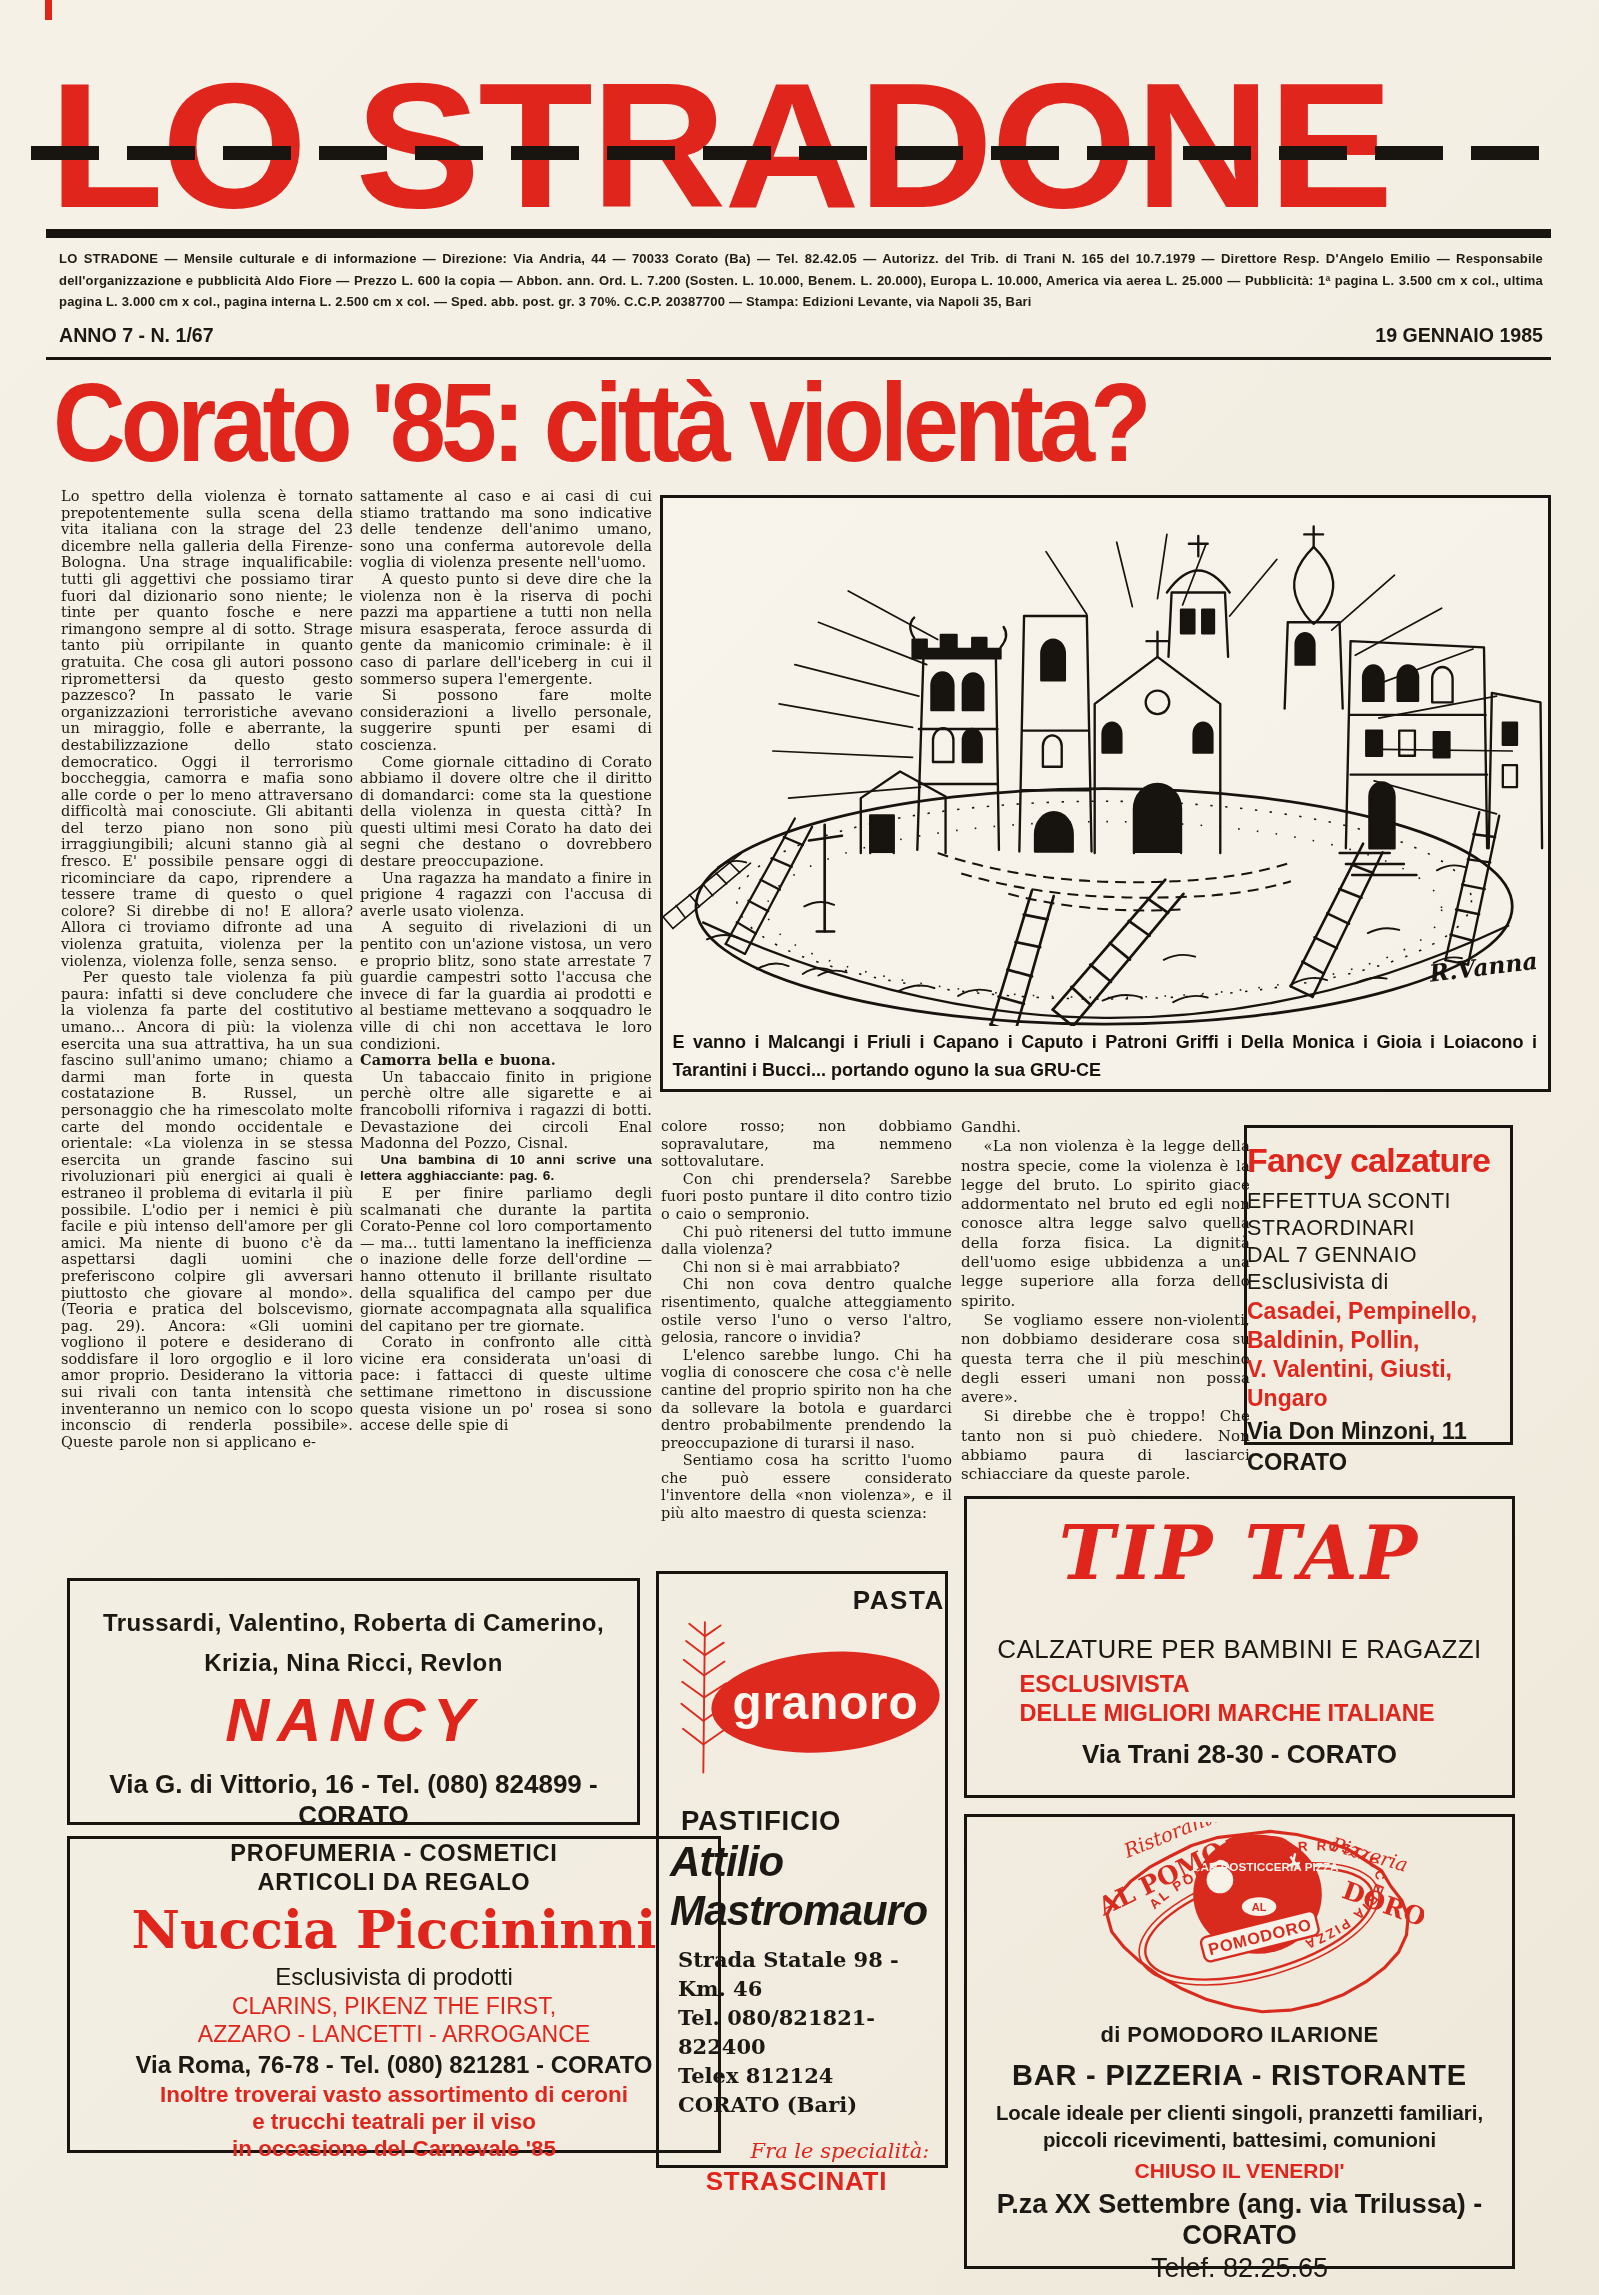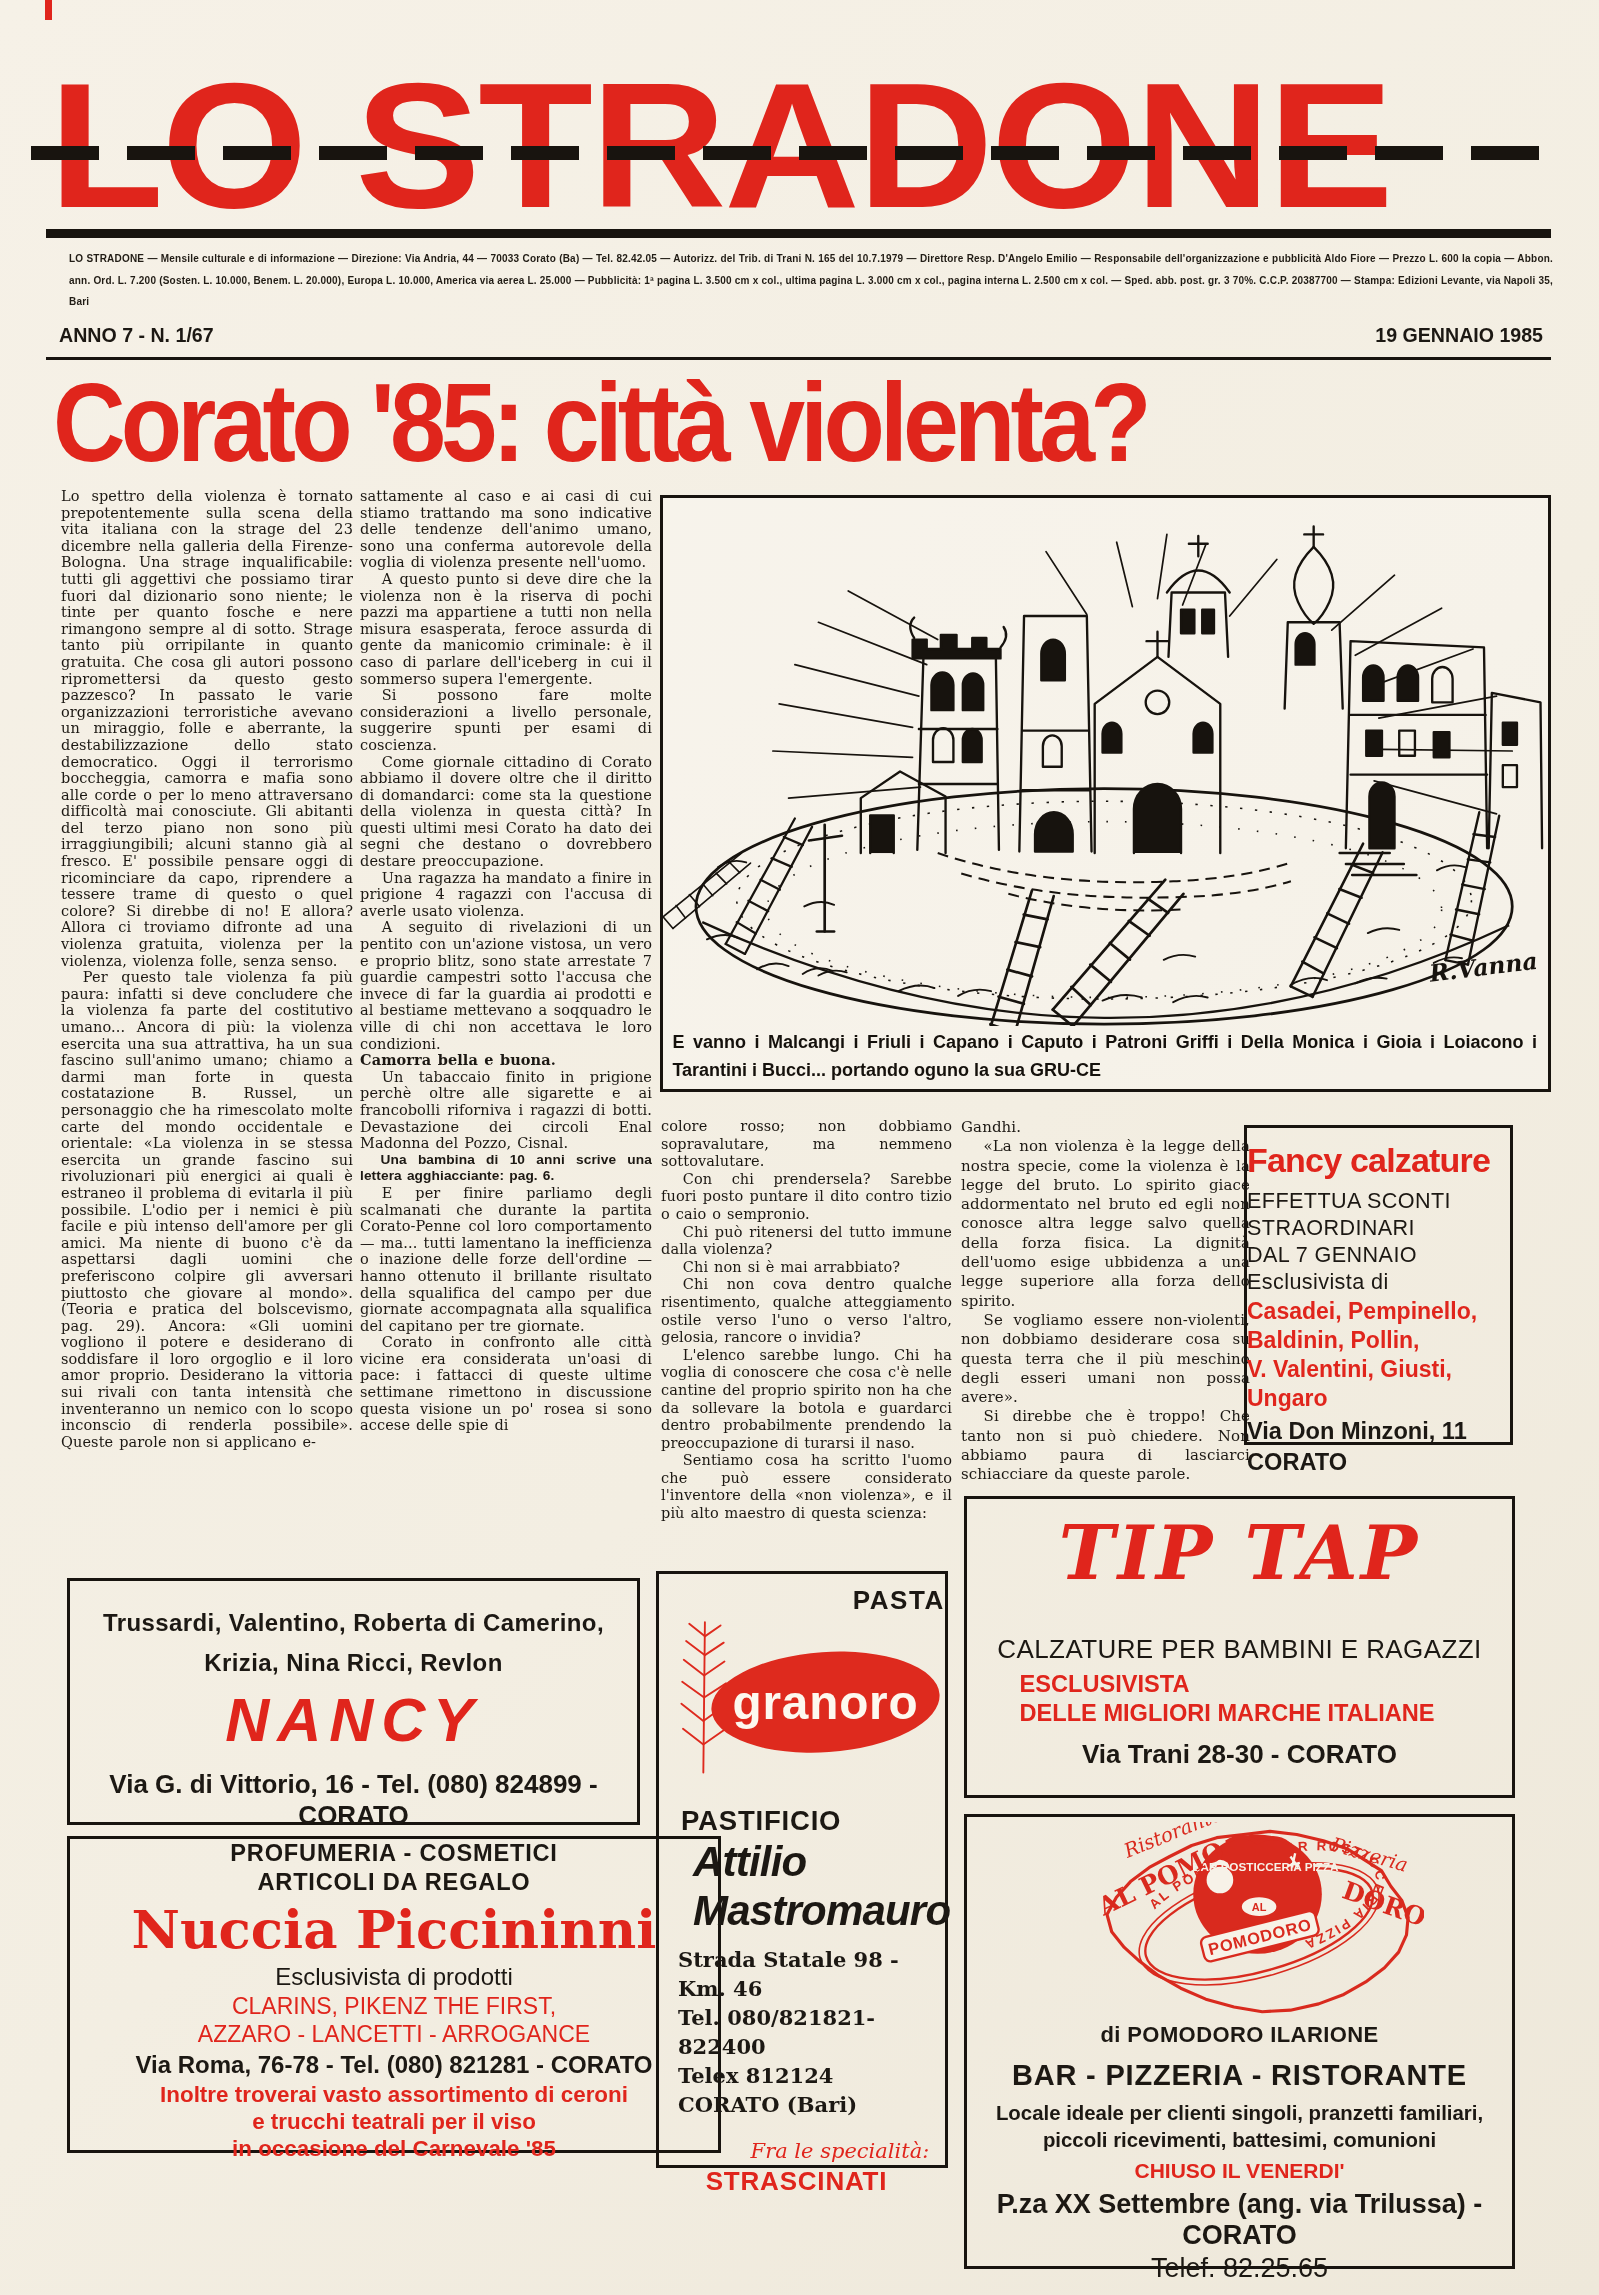--- a/index.html
+++ b/index.html
@@ -32,22 +32,22 @@
     font-family:"Liberation Sans",sans-serif;font-weight:bold;
     font-size:186px;line-height:166px;color:var(--red);
     letter-spacing:-0.012em;white-space:nowrap;
     transform:scaleY(0.96) scaleX(1.01);transform-origin:left top;
   }
   #road-dashes{
     left:31px;top:146px;width:1531px;height:14px;z-index:3;
     background:repeating-linear-gradient(90deg,#18140f 0 68px,transparent 68px 96px);
   }
   #infobar{
-    left:69px;top:248px;width:1484px;
-    font-size:10px;line-height:21.6px;font-weight:bold;
+    left:59px;top:248px;width:1484px;
+    font-size:13px;line-height:21.6px;font-weight:bold;
     text-align:justify;letter-spacing:0.2px;color:#211c15;
   }
   #issue-row{left:59px;top:324px;width:1484px;font-size:19.6px}
   #headline{
     left:53px;top:364px;width:1496px;
     font-weight:bold;font-size:111px;line-height:118px;color:var(--red);
     letter-spacing:-0.048em;white-space:nowrap;
     transform:scaleX(0.905);transform-origin:left top;
   }
 
@@ -93,21 +93,21 @@
   #ad-nuccia .top{font-size:23.6px;line-height:29px;font-weight:bold;letter-spacing:0.8px}
   #ad-nuccia .name{font-family:"DejaVu Serif",serif;color:var(--red);font-weight:bold;font-size:53px;line-height:64px}
   #ad-nuccia .sub{font-size:24px;line-height:31px}
   #ad-nuccia .rd{color:var(--red);font-size:23px;line-height:28px}
   #ad-nuccia .addr{font-size:24px;line-height:33px;font-weight:bold}
   #ad-nuccia .promo{color:var(--red);font-size:22.4px;line-height:27px;font-weight:bold}
 
   #ad-granoro{left:656px;top:1571px;width:292px;height:597px;padding-top:11px}
   #ad-granoro .pasta{font-size:26px;letter-spacing:1.6px;font-weight:bold;text-align:right}
   #ad-granoro .past{font-size:27.5px;font-weight:bold;letter-spacing:0.8px;margin:20.4px 0 0 22px}
-  #ad-granoro .name{font-size:42px;line-height:49px;font-weight:bold;font-style:italic;margin-left:34px;letter-spacing:-0.8px}
+  #ad-granoro .name{font-size:42px;line-height:49px;font-weight:bold;font-style:italic;margin-left:11px;letter-spacing:-0.8px}
   #ad-granoro .addr{font-family:"DejaVu Serif",serif;font-weight:bold;font-size:21px;line-height:29px;margin:9.4px 0 0 19px}
   #ad-granoro .spec1{color:var(--red);font-style:italic;font-size:21px;text-align:right;margin:20.4px 15.7px 0 0;font-family:"DejaVu Serif",serif}
   #ad-granoro .spec2{color:var(--red);font-weight:bold;font-size:26px;text-align:center;margin:3.1px 11px 0 0;letter-spacing:0.8px}
 
   #ad-tiptap{left:964px;top:1496px;width:551px;height:302px;text-align:center;padding-top:7.9px}
   #ad-tiptap .t{
     font-family:"DejaVu Serif",serif;font-weight:bold;font-style:italic;
     color:var(--red);font-size:75px;line-height:93px;letter-spacing:3.1px;
   }
   #ad-tiptap .l1{font-size:26px;font-weight:normal;margin-top:34px;letter-spacing:0.4px}

